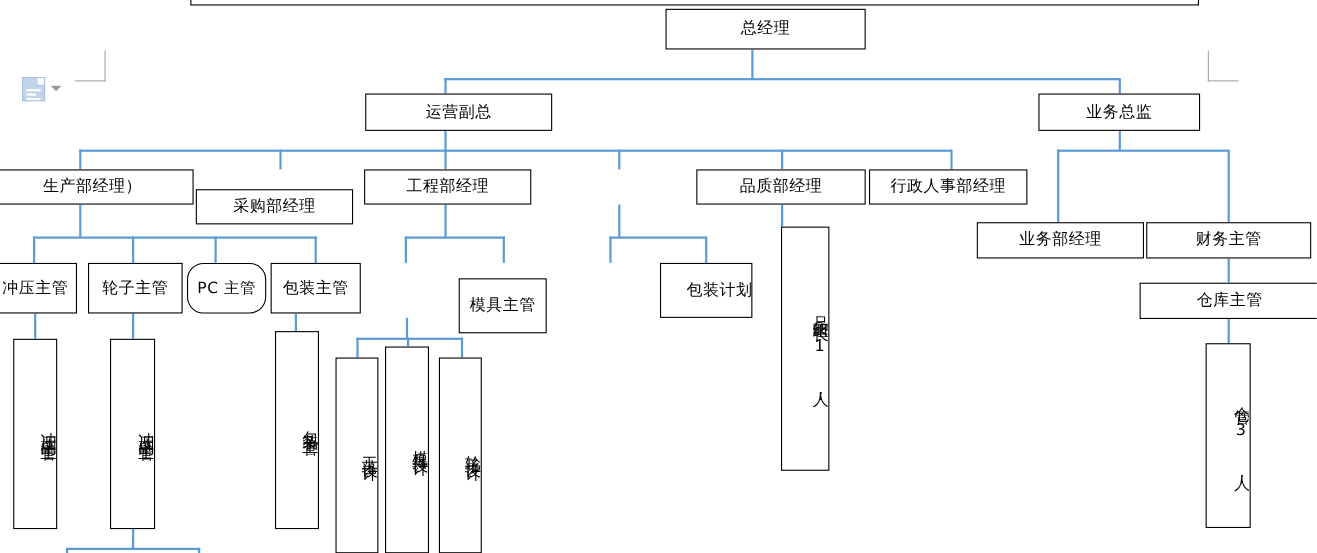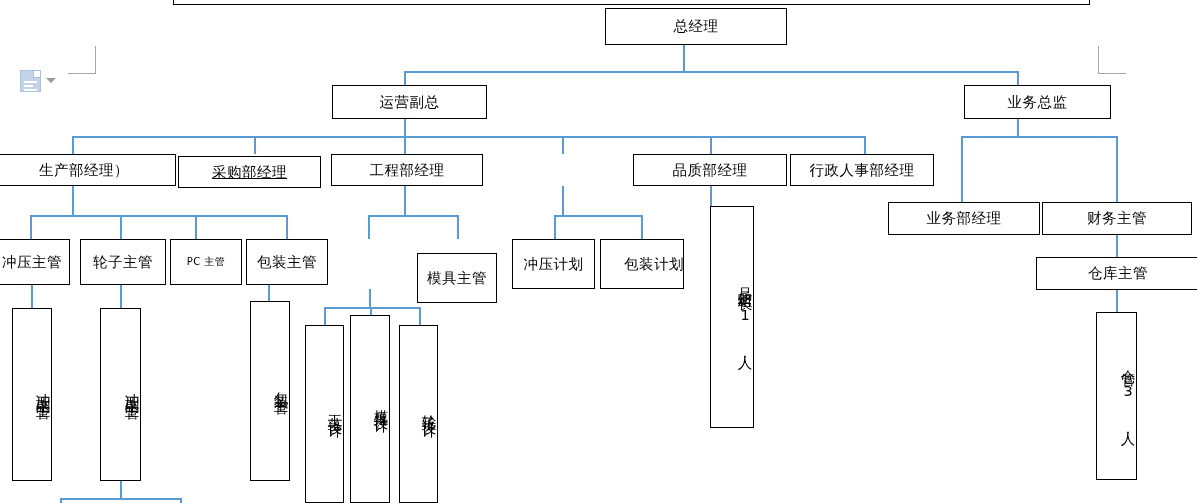--- a/index.html
+++ b/index.html
@@ -33,21 +33,21 @@
   }
   .box.vert {
     writing-mode: vertical-rl;
     text-orientation: upright;
     align-items: flex-start;
     justify-content: center;
     padding-top: 8px;
     letter-spacing: 3px;
     white-space: normal;
   }
-  .box.small { font-size: 10px; }
+  .box.small { font-size: 14px; border-radius: 15px; }
 
   
   .ln {
     position: absolute;
     background: #5b9bd5;
     z-index: 1;
   }
   .lnv { width: 1.5px; }
   .lnh { height: 1.5px; }
 
@@ -102,39 +102,39 @@
   <div class="box" style="left:173px; top:-30px; width:917px; height:35px;"></div>
 
   <div class="box" style="left:593px; top:8px; width:182px; height:37px;margin-left:12px;">总经理</div>
 
   <div class="ln lnv" style="left:683px; top:45px; width:1.5px; height:27px;"></div>
 
   <div class="ln lnh" style="left:404px; top:71px; width:614px; height:1.5px;"></div>
   <div class="ln lnv" style="left:404px; top:71px; width:1.5px; height:14px;"></div>
   <div class="ln lnv" style="left:1017px; top:71px; width:1.5px; height:14px;"></div>
 
-  <div class="box" style="left:332px; top:85px; width:155px; height:34px;font-family:Liberation Serif, serif;">运营副总</div>
-  <div class="box" style="left:944px; top:85px; width:147px; height:34px;margin-left:20px;">业务总监</div>
+  <div class="box" style="left:332px; top:85px; width:170px; height:34px;font-family:Liberation Serif, serif;">运营副总</div>
+  <div class="box" style="left:944px; top:85px; width:147px; height:34px;">业务总监</div>
 
   <div class="ln lnv" style="left:404px; top:119px; width:1.5px; height:18px;"></div>
   <div class="ln lnh" style="left:72px; top:136px; width:793px; height:1.5px;"></div>
   <div class="ln lnv" style="left:72px; top:136px; width:1.5px; height:18px;"></div>
   <div class="ln lnv" style="left:254px; top:136px; width:1.5px; height:18px;"></div>
   <div class="ln lnv" style="left:404px; top:136px; width:1.5px; height:18px;"></div>
   <div class="ln lnv" style="left:562px; top:136px; width:1.5px; height:18px;"></div>
   <div class="ln lnv" style="left:710px; top:136px; width:1.5px; height:18px;"></div>
   <div class="ln lnv" style="left:864px; top:136px; width:1.5px; height:18px;"></div>
 
   <div class="ln lnv" style="left:1017px; top:119px; width:1.5px; height:18px;"></div>
   <div class="ln lnh" style="left:961px; top:136px; width:156px; height:1.5px;"></div>
   <div class="ln lnv" style="left:961px; top:136px; width:1.5px; height:66px;"></div>
   <div class="ln lnv" style="left:1116px; top:136px; width:1.5px; height:66px;"></div>
 
   <div class="box" style="left:-8px; top:154px; width:184px; height:32px;">生产部经理）</div>
-  <div class="box" style="left:178px; top:156px; width:143px; height:32px;text-decoration:underline;">采购部经理</div>
+  <div class="box" style="left:178px; top:172px; width:143px; height:32px;">采购部经理</div>
   <div class="box" style="left:331px; top:154px; width:152px; height:32px;">工程部经理</div>
   <div class="box" style="left:633px; top:154px; width:154px; height:32px;">品质部经理</div>
   <div class="box" style="left:790px; top:154px; width:144px; height:32px;font-family:Liberation Serif, serif;">行政人事部经理</div>
 
   <div class="ln lnv" style="left:72px; top:186px; width:1.5px; height:30px;"></div>
   <div class="ln lnh" style="left:30px; top:215px; width:258px; height:1.5px;"></div>
   <div class="ln lnv" style="left:30px; top:215px; width:1.5px; height:24px;"></div>
   <div class="ln lnv" style="left:120px; top:215px; width:1.5px; height:24px;"></div>
   <div class="ln lnv" style="left:195px; top:215px; width:1.5px; height:24px;"></div>
   <div class="ln lnv" style="left:286px; top:215px; width:1.5px; height:24px;"></div>
@@ -149,21 +149,20 @@
   <div class="ln lnv" style="left:554px; top:215px; width:1.5px; height:24px;"></div>
   <div class="ln lnv" style="left:641px; top:215px; width:1.5px; height:24px;"></div>
 
   <div class="ln lnv" style="left:710px; top:186px; width:1.5px; height:20px;"></div>
 
   <div class="box" style="left:-6px; top:239px; width:76px; height:46px;">冲压主管</div>
   <div class="box" style="left:80px; top:239px; width:86px; height:46px;">轮子主管</div>
   <div class="box small" style="left:170px; top:239px; width:72px; height:46px;">PC 主管</div>
   <div class="box" style="left:246px; top:239px; width:82px; height:46px;text-align:center;">包装主管</div>
   <div class="box" style="left:417px; top:253px; width:80px; height:50px;">模具主管</div>
-  <div class="box" style="left:512px; top:239px; width:83px; height:50px;">冲压计划</div>
   <div class="box" style="left:600px; top:239px; width:84px; height:50px;padding-left:24px;">包装计划</div>
 
   <div class="box vert" style="left:710px; top:206px; width:44px; height:222px;">品质组长 1 人：</div>
 
   <div class="box" style="left:888px; top:202px; width:152px; height:33px;">业务部经理</div>
   <div class="box" style="left:1042px; top:202px; width:150px; height:33px;">财务主管</div>
 
   <div class="ln lnv" style="left:1116px; top:235px; width:1.5px; height:22px;"></div>
   <div class="box" style="left:1036px; top:257px; width:164px; height:33px;">仓库主管</div>
   <div class="ln lnv" style="left:1116px; top:290px; width:1.5px; height:22px;"></div>

